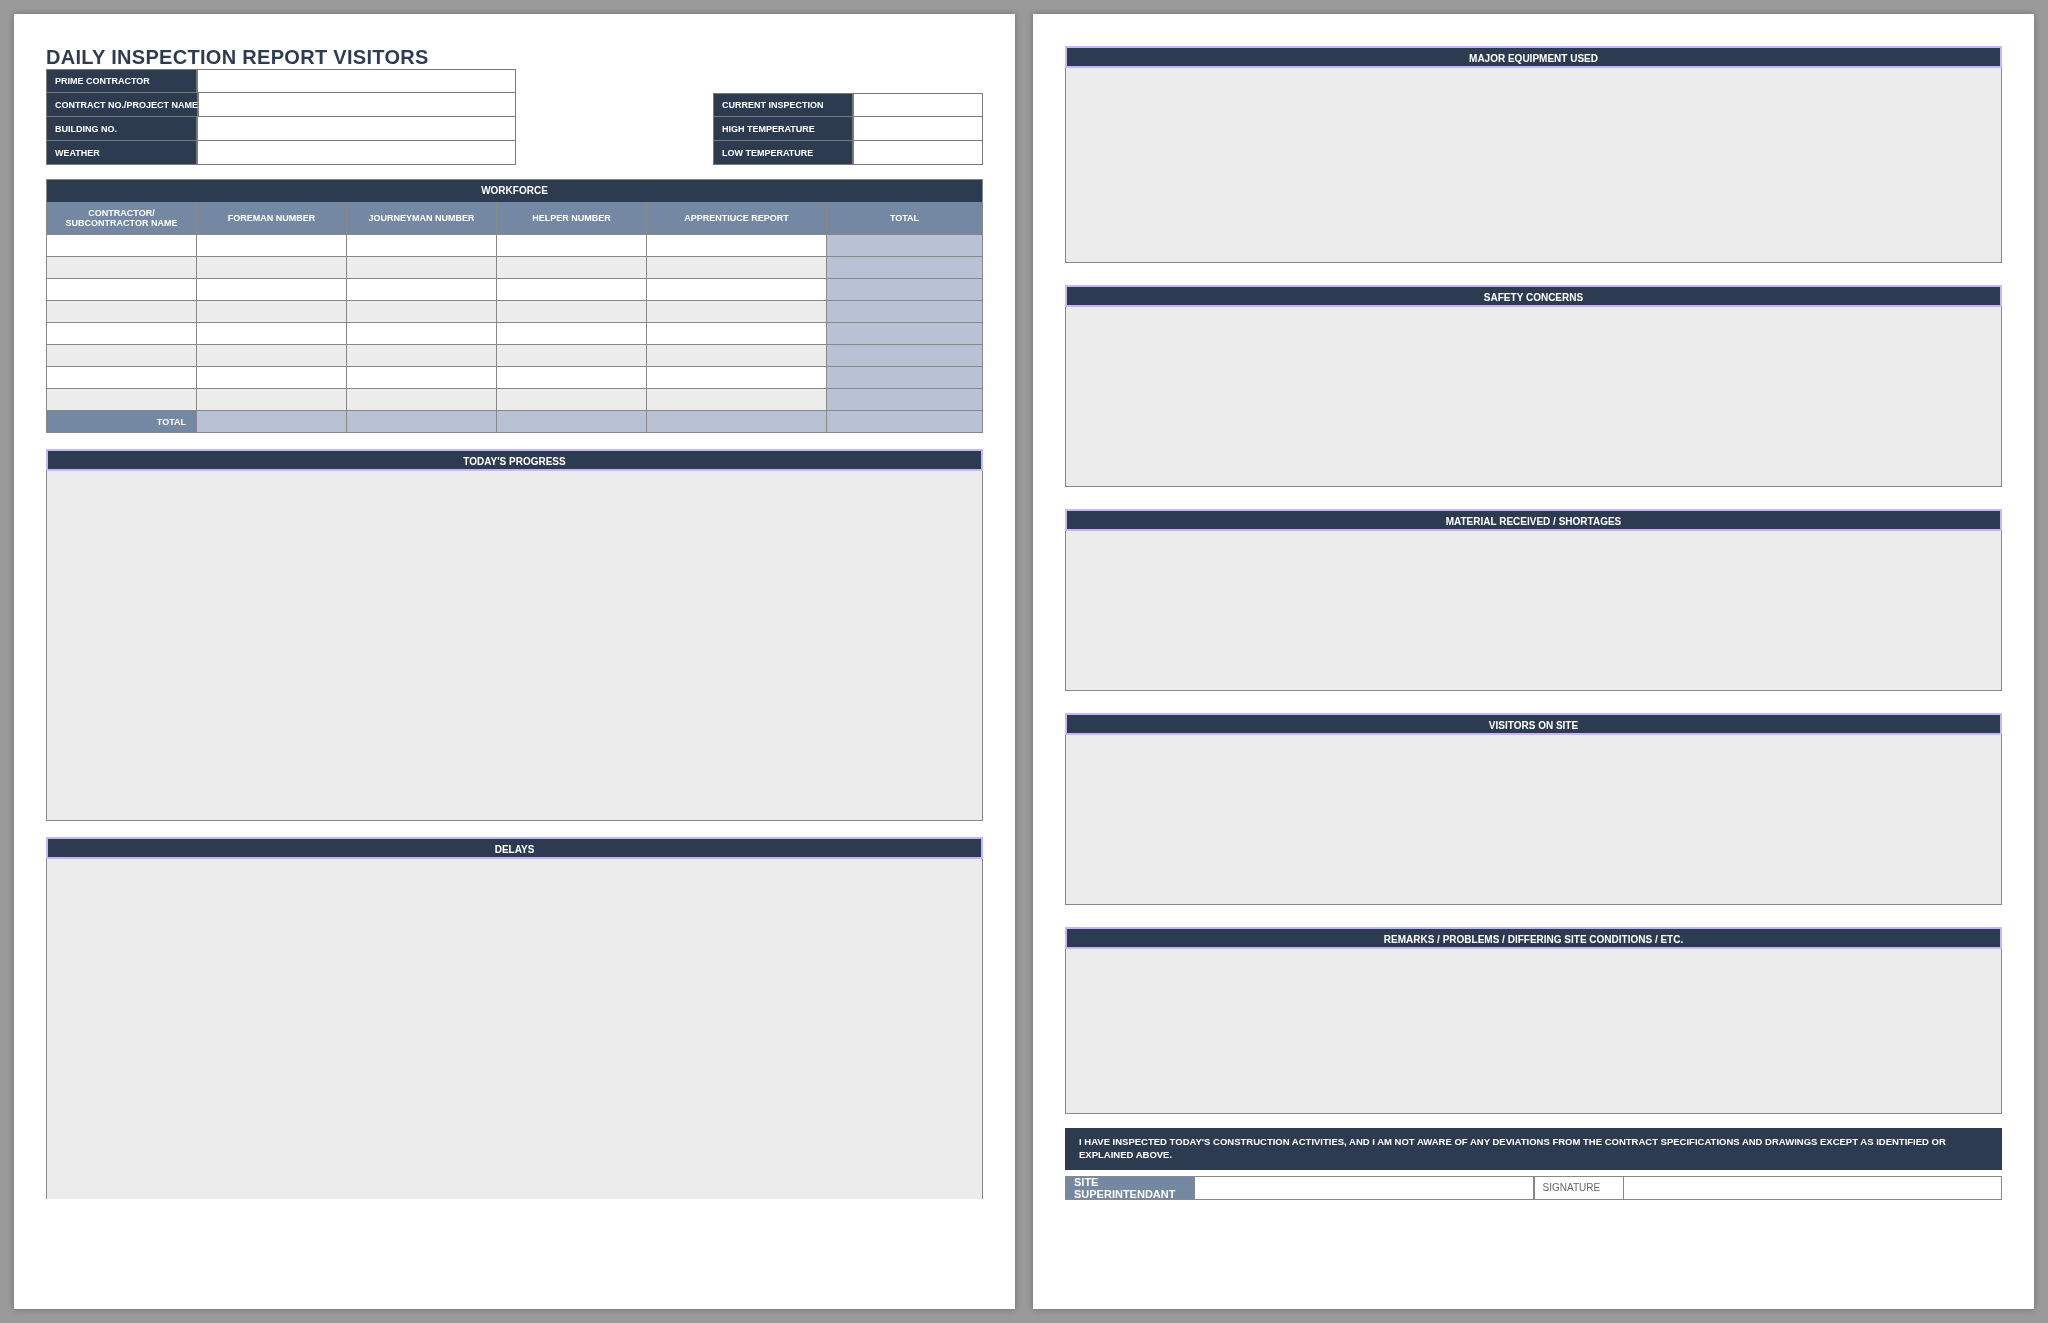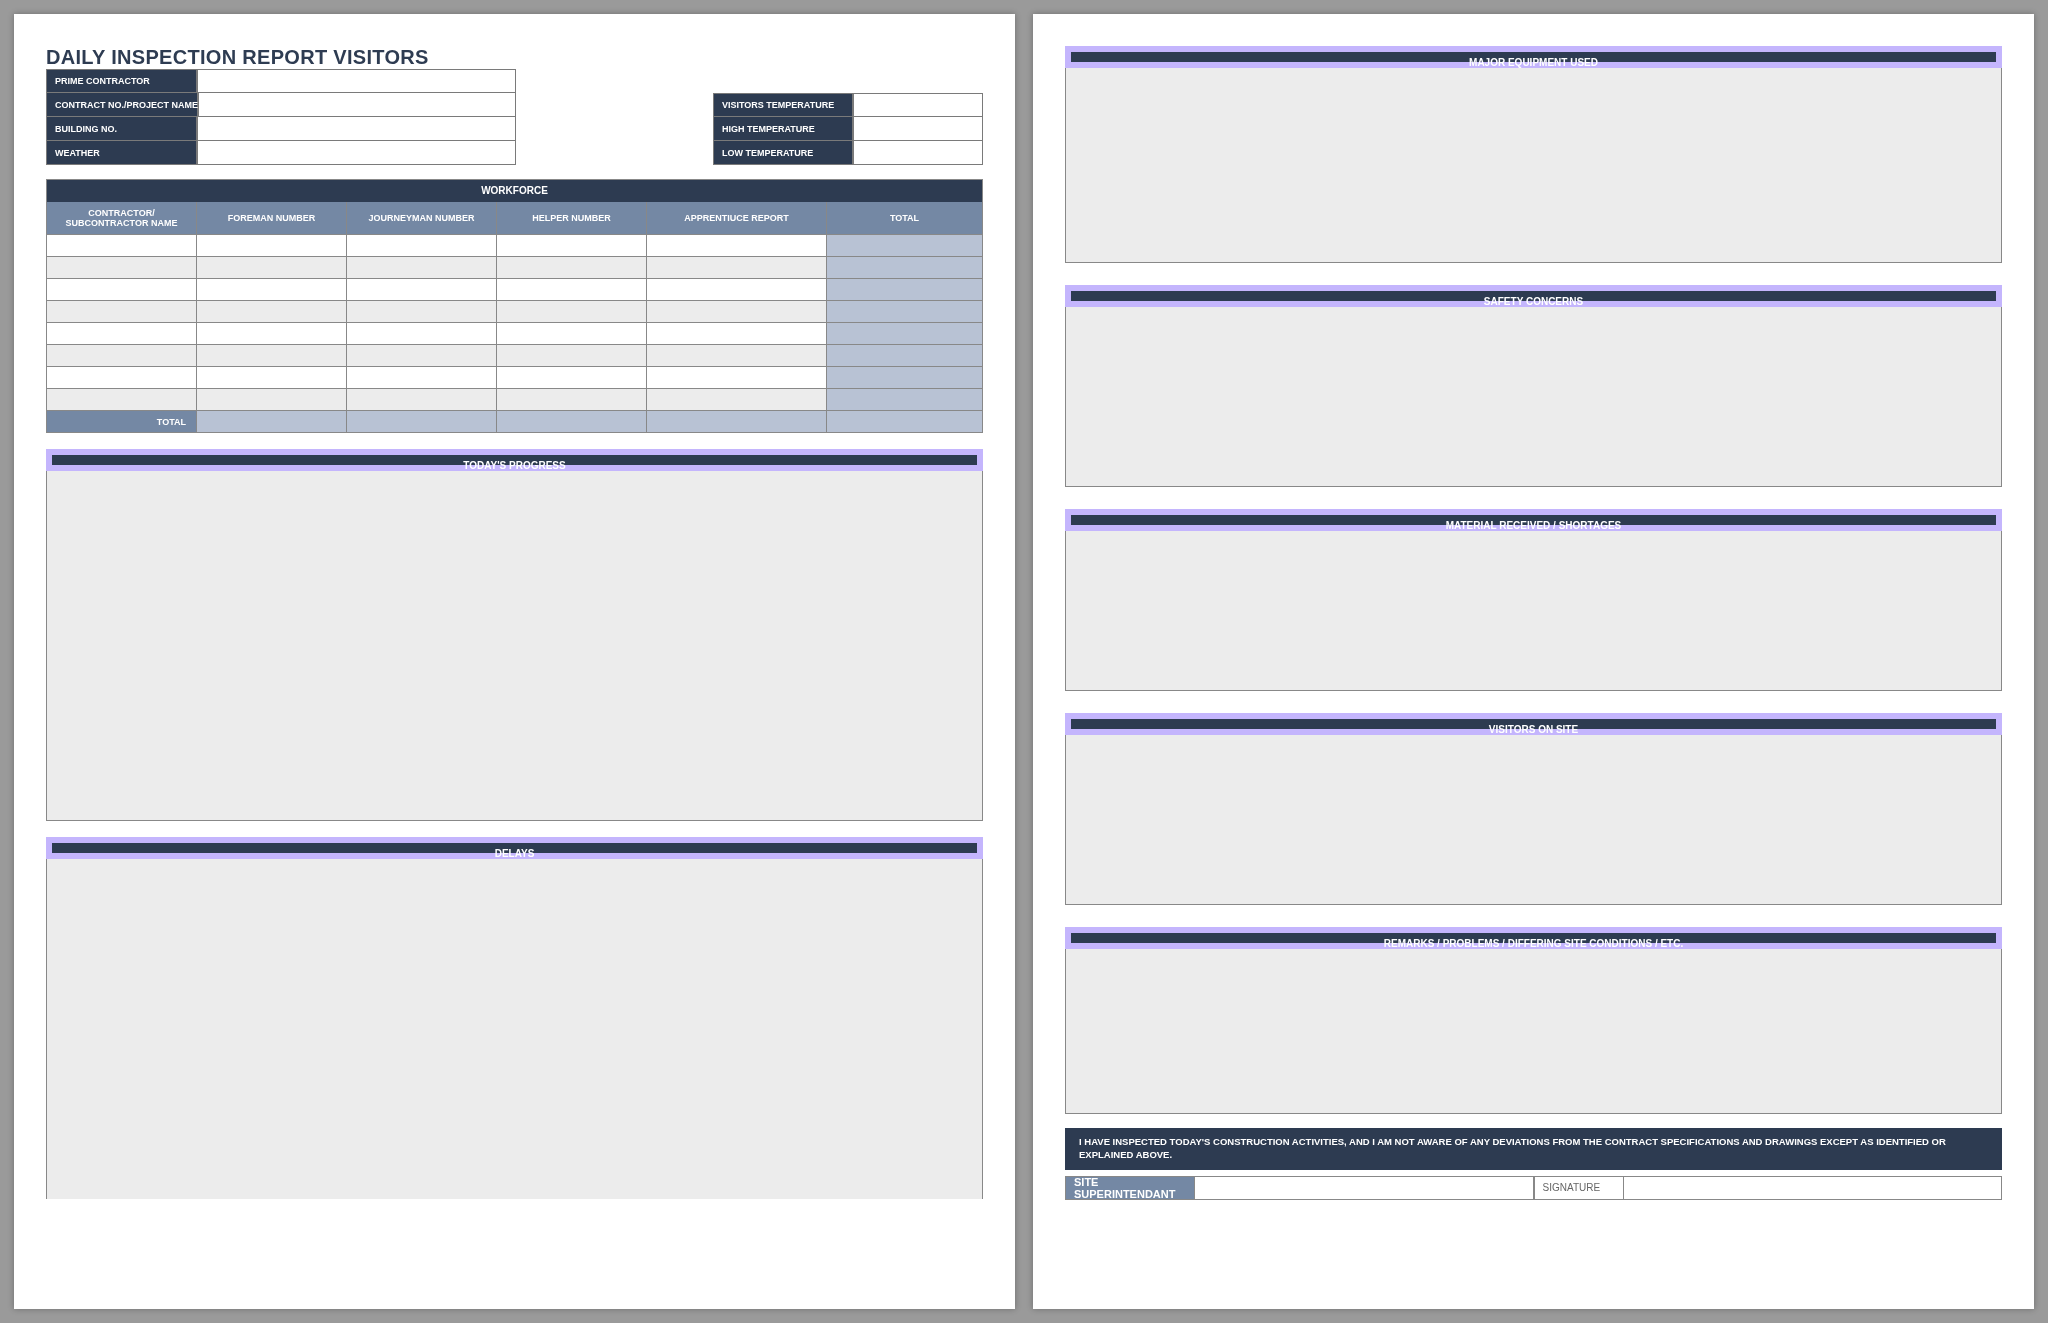--- a/index.html
+++ b/index.html
@@ -78,21 +78,21 @@
 
   
   .section-bar {
     background: #2d3b51;
     color: #fff;
     font-size: 10px;
     font-weight: 700;
     text-align: center;
     height: 22px;
     line-height: 22px;
-    border: 6px solid #c4b5fd;
+    border: 2px solid #c4b5fd;
   }
 
   
   .workforce {
     margin-top: 14px;
     border: 1px solid #888;
   }
   .workforce .heads {
     display: grid;
     grid-template-columns: 150px 150px 150px 150px 180px 1fr;
@@ -200,21 +200,21 @@
             <div class="meta-input"></div>
           </div>
           <div class="meta-row">
             <div class="meta-label">WEATHER</div>
             <div class="meta-input"></div>
           </div>
         </div>
 
         <div class="meta-right">
           <div class="meta-row">
-            <div class="meta-label">VISITORS TEMPERATURE</div>
+            <div class="meta-label">CURRENT INSPECTION</div>
             <div class="meta-input"></div>
           </div>
           <div class="meta-row">
             <div class="meta-label">HIGH TEMPERATURE</div>
             <div class="meta-input"></div>
           </div>
           <div class="meta-row">
             <div class="meta-label">LOW TEMPERATURE</div>
             <div class="meta-input"></div>
           </div>

